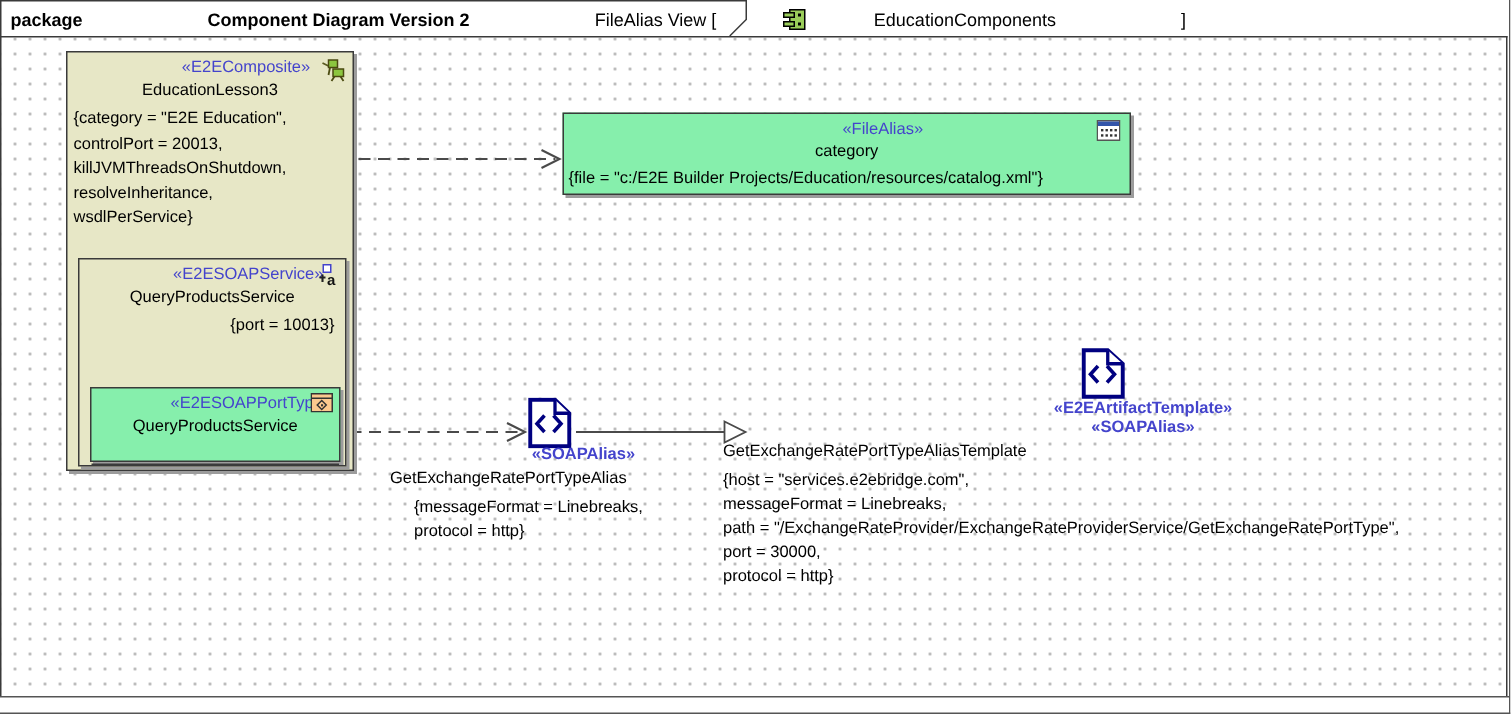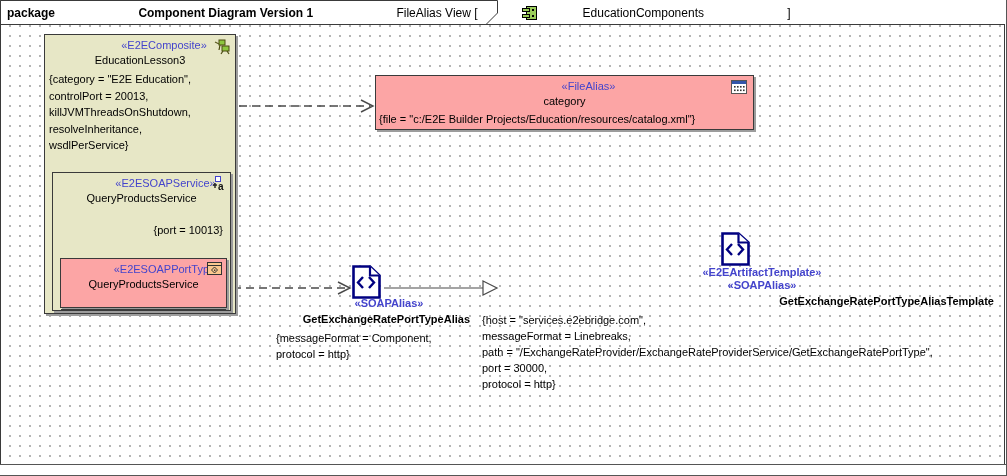--- a/index.html
+++ b/index.html
@@ -27,34 +27,34 @@
   }
   .tab-text b { font-weight:bold; }
   .tab-text .sep { white-space:pre; }
   .tab-comp-icon { margin:0 4px 0 4px; flex:0 0 auto; }
 
   .node {
     position:absolute; border:1px solid #3a3a3a;
     box-shadow:2px 2px 0 #9c9c9c; font-size:11px; color:#000;
   }
   .fill-olive  { background:#E7E7C6; }
-  .fill-orange { background:#fca5a5; }
+  .fill-orange { background:#86efac; }
   .stereo { color:#4444CC; text-align:center; padding-top:4px; line-height:13px;margin-left:48px; }
   .node-name { font-weight:normal; text-align:center; line-height:15px; margin-top:1px; }
   .props { white-space:pre-line; line-height:16.5px; margin-top:3px; padding:0 5px; }
   .corner-icon { position:absolute; top:3px; right:4px; }
 
   .el3-props { padding:0 4px; }
-  .qps-port { text-align:right; padding-right:7px; line-height:16px; margin-top:16px; }
+  .qps-port { text-align:right; padding-right:7px; line-height:16px; margin-top:3px; }
 
   .pt-header { height:51px; border-bottom:1px solid #3a3a3a; }
 
   .free-label { position:absolute; font-size:11px; color:#000; }
   .free-label .stereo { padding-top:0;font-weight:bold; }
-  .free-label .fname { font-weight:bold; text-align:right; line-height:15px; margin-top:2px; }
+  .free-label .fname { font-weight:normal; text-align:left; line-height:15px; margin-top:2px; }
   .free-label .fprops { white-space:pre-line; text-align:left; line-height:16px; margin-top:3px; }
 
   .alias-label  { left:260px; top:297px; width:210px; }
   .alias-label .fprops { padding-left:16px; }
   .tmpl-label   { left:482px; top:266px; width:512px; }
 
   .doc-icon { position:absolute; }
   .connectors { position:absolute; left:0; top:0; pointer-events:none; }
 </style>
 </head>
@@ -66,21 +66,21 @@
   <div class="frame-right"></div>
   <div class="frame-top"></div>
   <div class="frame-bottom"></div>
 
   <svg class="tab-svg" width="502" height="26">
     <path d="M486.5,24 L497.5,13 L497.5,0.5 L0.5,0.5 L0.5,24" fill="#ffffff" stroke="#3a3a3a" stroke-width="1"></path>
   </svg>
   <div class="tab-text">
     <b>package</b>
     <b class="sep">&nbsp;</b>
-    <b>Component Diagram Version 1</b>
+    <b>Component Diagram Version 2</b>
     <span class="sep">&nbsp;</span>
     <span>FileAlias View [</span>
     <svg class="tab-comp-icon" width="17" height="16" viewBox="0 0 17 16">
       <rect x="4.5" y="1.5" width="10" height="13" fill="#9ACD5A" stroke="#000" stroke-width="1"></rect>
       <rect x="0.5" y="3.5" width="7" height="3" fill="#9ACD5A" stroke="#000" stroke-width="1"></rect>
       <rect x="0.5" y="9.5" width="7" height="3" fill="#9ACD5A" stroke="#000" stroke-width="1"></rect>
       <rect x="10" y="4" width="2" height="2" fill="#000"></rect>
       <rect x="10" y="10" width="2" height="2" fill="#000"></rect>
     </svg>
     <span>EducationComponents</span>
@@ -166,21 +166,21 @@
 
   <svg class="doc-icon" style="left:350px; top:265px;" width="33" height="34" viewBox="0 0 33 34">
     <path d="M3.5,1.5 H20 L29.5,10.5 V32.5 H3.5 Z" fill="#ffffff" stroke="#000080" stroke-width="2.6"></path>
     <path d="M20,1.5 L20,10.5 L29.5,10.5" fill="#ffffff" stroke="#000080" stroke-width="2.2"></path>
     <polyline points="13,12 8,17.5 13,23" fill="none" stroke="#000080" stroke-width="2.4"></polyline>
     <polyline points="19,12 24,17.5 19,23" fill="none" stroke="#000080" stroke-width="2.4"></polyline>
   </svg>
   <div class="free-label alias-label">
     <div class="stereo">«SOAPAlias»</div>
     <div class="fname">GetExchangeRatePortTypeAlias</div>
-    <div class="fprops">{messageFormat = Component,
+    <div class="fprops">{messageFormat = Linebreaks,
 protocol = http}</div>
   </div>
 
   <svg class="doc-icon" style="left:720px; top:232px;" width="31" height="34" viewBox="0 0 31 34">
     <path d="M2.5,1.5 H18.5 L28.5,10.5 V32.5 H2.5 Z" fill="#ffffff" stroke="#000080" stroke-width="2.6"></path>
     <path d="M18.5,1.5 L18.5,10.5 L28.5,10.5" fill="#ffffff" stroke="#000080" stroke-width="2.2"></path>
     <polyline points="12,12 7,17.5 12,23" fill="none" stroke="#000080" stroke-width="2.4"></polyline>
     <polyline points="18,12 23,17.5 18,23" fill="none" stroke="#000080" stroke-width="2.4"></polyline>
   </svg>
   <div class="free-label tmpl-label">

